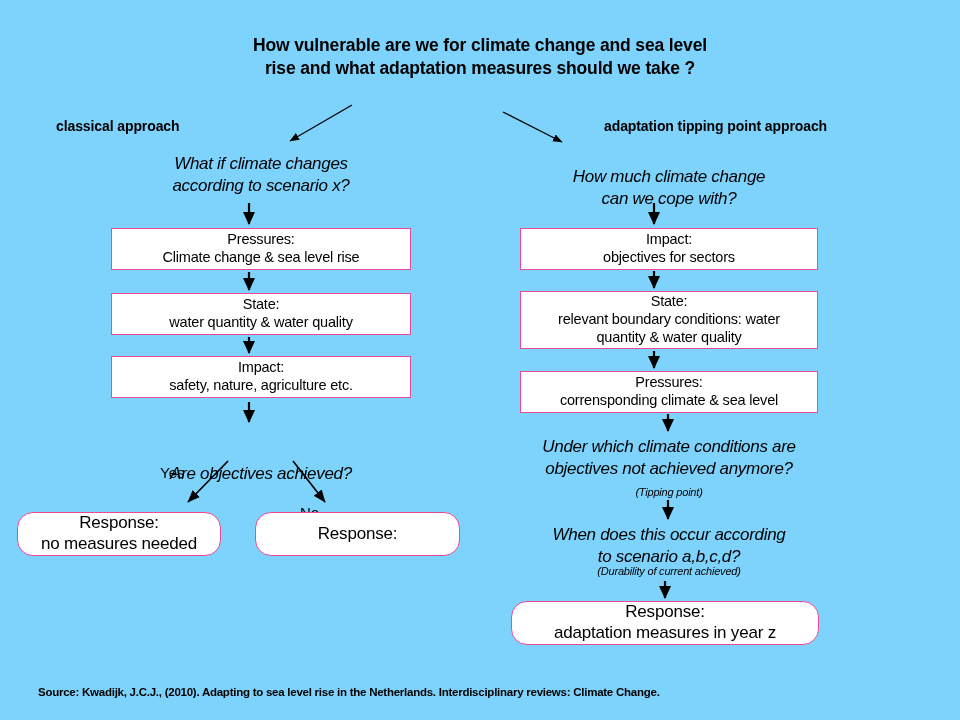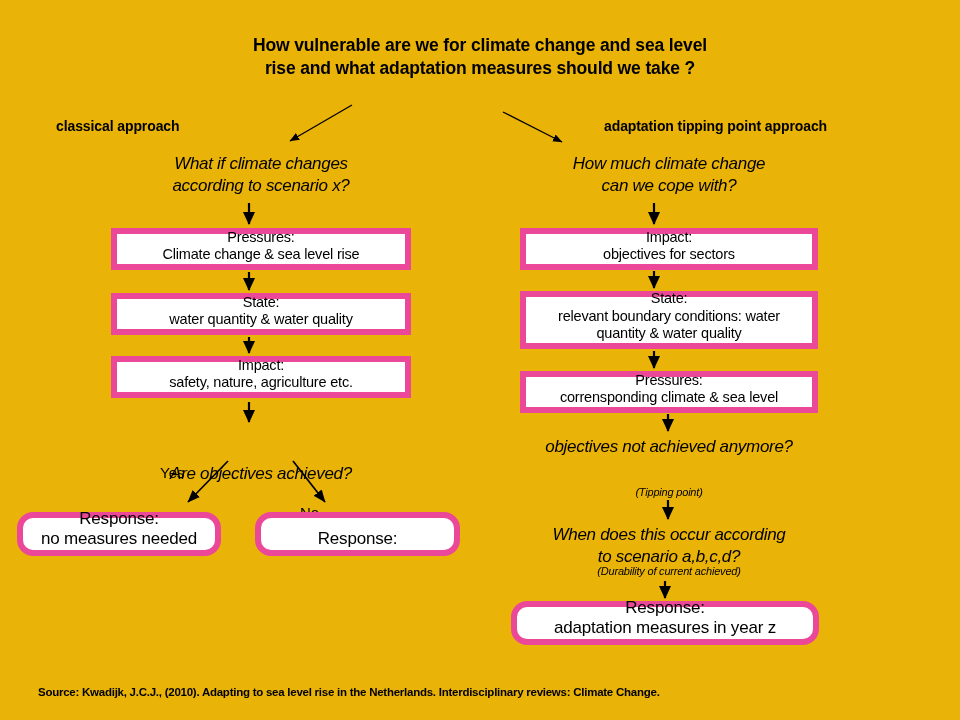--- a/index.html
+++ b/index.html
@@ -9,21 +9,21 @@
     background: #ffffff;
   }
   body {
     font-family: "Liberation Sans", sans-serif;
     color: #000000;
   }
   #canvas {
     position: relative;
     width: 960px;
     height: 720px;
-    background: #eab308;
+    background: #7dd3fc;
     overflow: hidden;
   }
   .abs { position: absolute; }
 
   
   #title {
     left: 140px;
     top: 34px;
     width: 680px;
     text-align: center;
@@ -52,34 +52,34 @@
     letter-spacing: -0.3px;
   }
   .sub-note {
     font-style: italic;
     font-size: 11px;
     text-align: center;
     letter-spacing: -0.2px;
   }
 
   #q-left   { left: 111px; top: 153px; width: 300px; }
-  #q-right  { left: 520px; top: 153px; width: 298px; }
+  #q-right  { left: 520px; top: 166px; width: 298px; }
   #q-objectives { left: 111px; top: 427px; width: 300px; margin-top: 36px; }
   #q-under  { left: 500px; top: 436px; width: 338px; }
   #note-tipping { left: 500px; top: 486px; width: 338px; }
   #q-when   { left: 500px; top: 524px; width: 338px; }
   #note-durability { left: 500px; top: 565px; width: 338px; }
 
   
   .box {
-    border: 6px solid #ec4899;
+    border: 1px solid #ec4899;
     background: #ffffff;
     box-sizing: border-box;
     display: flex;
-    align-items: flex-end;
+    align-items: center;
     justify-content: center;
     text-align: center;
     line-height: 1.22;
     letter-spacing: -0.2px;
   }
   .box .inner { width: 100%; padding: 0 4px; }
   .box-sm { font-size: 14.5px; }
   .box-lg { font-size: 17px; border-radius: 16px; }
 
   
@@ -190,20 +190,21 @@
   </div>
 
   <div class="abs box box-sm" id="box-r3">
     <div class="inner">
       <div>Pressures:</div>
       <div>corrensponding  climate &amp; sea level</div>
     </div>
   </div>
 
   <div class="abs question" id="q-under">
+    <div>Under which climate conditions are</div>
     <div>objectives not achieved anymore?</div>
   </div>
 
   <div class="abs sub-note" id="note-tipping">(Tipping point)</div>
 
   <div class="abs question" id="q-when">
     <div>When does this occur according</div>
     <div>to scenario a,b,c,d?</div>
   </div>
 

